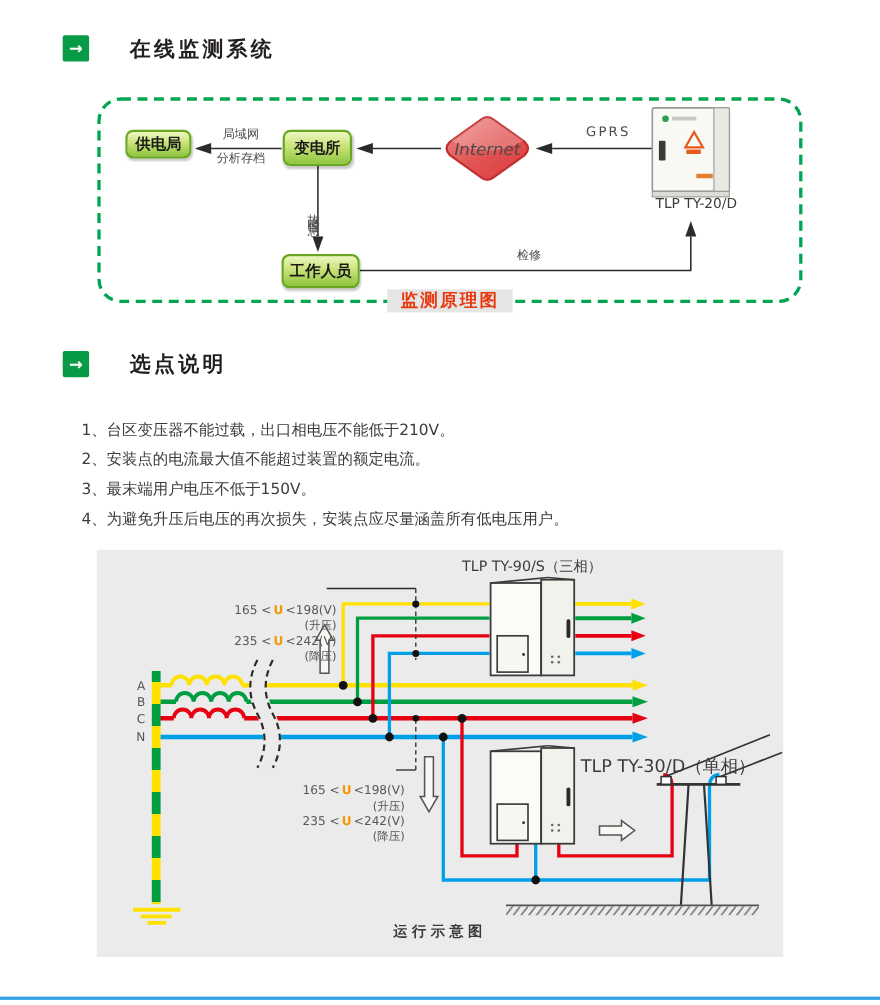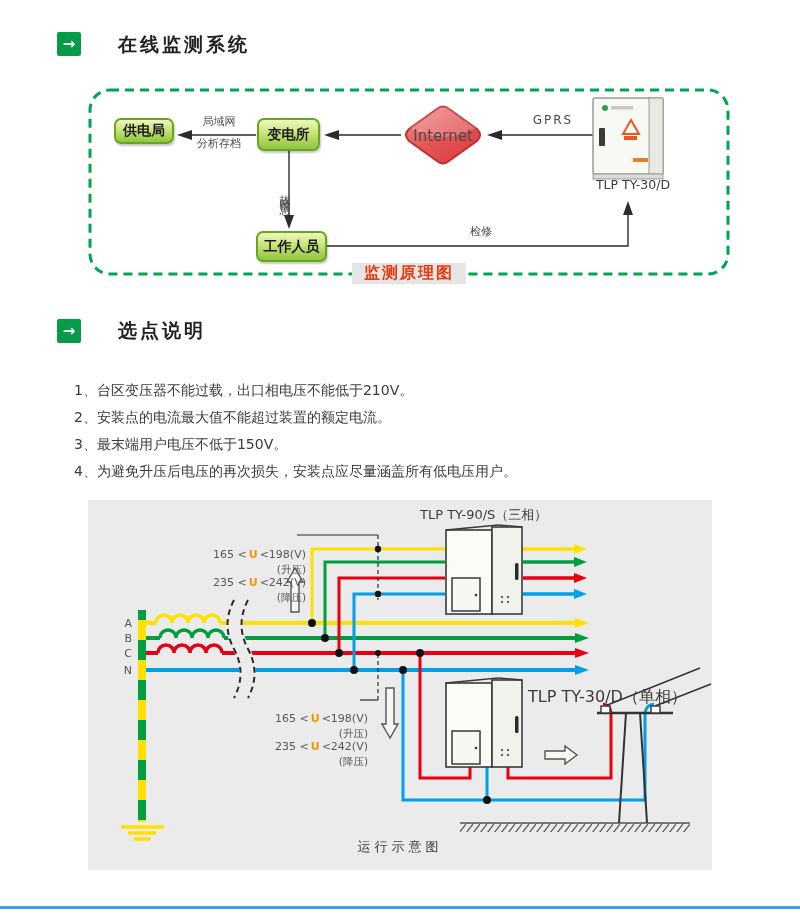--- a/index.html
+++ b/index.html
@@ -23,21 +23,21 @@
   .internet-lab{position:absolute;font-size:15px;color:#4a4a4a;text-align:center;}
   
   .note-line{position:absolute;font-size:14px;color:#3e3a39;white-space:nowrap;}
   
   #op-panel{position:absolute;left:88px;top:500px;width:624px;height:370px;background:#EBEBEB;}
   .vnote{position:absolute;font-size:11px;color:#595757;text-align:right;line-height:14px;white-space:nowrap;margin-top:21px;}
   .vnote .u{color:#F39800;font-weight:bold;margin:0 2px;}
   .vnote .sub{font-size:10.5px;}
   .dev-lab{position:absolute;font-size:12.5px;color:#3e3a39;white-space:nowrap;}
   .op-caption{position:absolute;left:0;top:338px;width:624px;text-align:center;
-              font-size:13px;color:#3e3a39;letter-spacing:4px;}
+              font-size:13px;color:#3e3a39;letter-spacing:4px;font-weight:bold;}
   .blue-bar{position:absolute;left:0;top:906px;width:800px;height:3px;background:#35A3E8;}
 </style>
 </head>
 <body>
 
 <div id="page">
 
   <div class="abs sec-icon" style="left:57px;top:32px;">→</div>
   <div class="abs sec-title" style="left:88px;top:32px;">在线监测系统</div>
 
@@ -79,27 +79,27 @@
       <rect x="6" y="32" width="6" height="18" rx="1" fill="#3A3A3A"></rect>
       <path d="M38,24 L46,38 L30,38 Z" fill="none" stroke="#E8591F" stroke-width="2"></path>
       <rect x="31" y="40" width="13" height="4" fill="#E8591F"></rect>
       <rect x="40" y="62" width="15" height="4" fill="#E87E2A"></rect>
     </g>
   </svg>
 
   <div class="gbox" style="left:114px;top:118px;width:60px;height:26px;">供电局</div>
   <div class="gbox" style="left:257px;top:118px;width:63px;height:33px;">变电所</div>
   <div class="gbox" style="left:256px;top:231px;width:71px;height:31px;">工作人员</div>
-  <div class="internet-lab" style="left:403px;top:127px;width:80px;">Internet</div>
+  <div class="internet-lab" style="left:403px;top:127px;width:80px;font-style:italic;">Internet</div>
   <div class="small-lab" style="left:187px;top:114px;width:64px;">局域网</div>
   <div class="small-lab" style="left:183px;top:136px;width:72px;">分析存档</div>
   <div class="small-lab" style="left:513px;top:113px;width:80px;letter-spacing:2px;font-size:12px;">GPRS</div>
   <div class="small-lab vtext" style="left:276px;top:157px;height:70px;">故障信息</div>
   <div class="small-lab" style="left:458px;top:224px;width:46px;">检修</div>
-  <div class="dev-lab" style="left:591px;top:177px;width:84px;text-align:center;">TLP TY-30/D</div>
+  <div class="dev-lab" style="left:591px;top:177px;width:84px;text-align:center;">TLP TY-20/D</div>
   <div class="abs" style="left:88px;top:263px;width:642px;display:flex;justify-content:center;">
     <span class="caption-red">监测原理图</span>
   </div>
 
   <div class="abs sec-icon" style="left:57px;top:319px;">→</div>
   <div class="abs sec-title" style="left:88px;top:318px;">选点说明</div>
 
   <div class="note-line" style="left:74px;top:382px;">1、台区变压器不能过载，出口相电压不能低于210V。</div>
   <div class="note-line" style="left:74px;top:409px;">2、安装点的电流最大值不能超过装置的额定电流。</div>
   <div class="note-line" style="left:74px;top:436px;">3、最末端用户电压不低于150V。</div>

